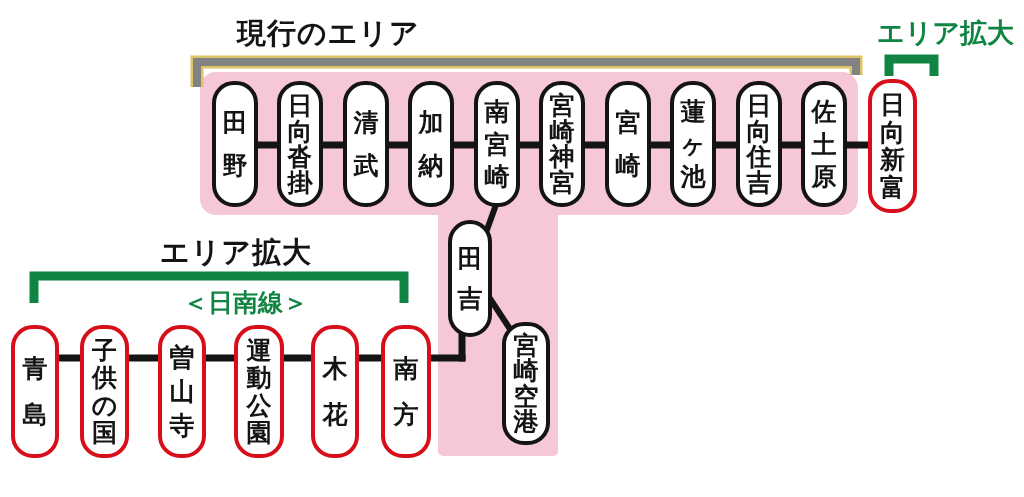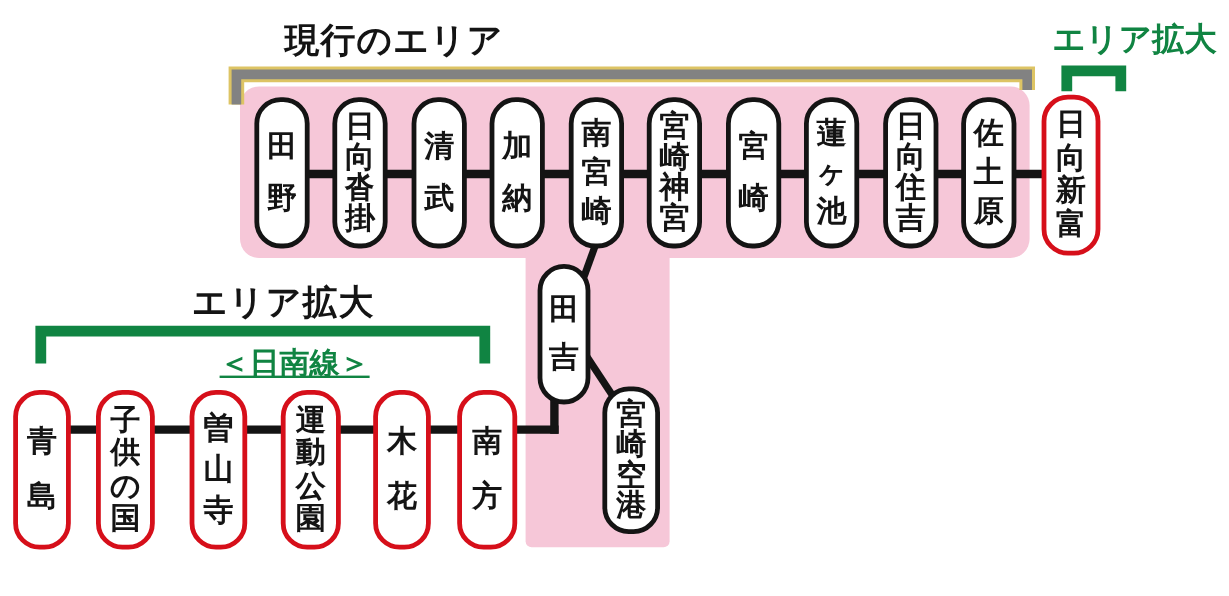--- a/index.html
+++ b/index.html
@@ -42,21 +42,21 @@
   .expansion-right {
     position:absolute; left:877px; top:15px; z-index:4;
     font-size:27px; font-weight:bold; color:#108442; white-space:nowrap;
   }
   .expansion-bottom {
     position:absolute; left:160px; top:233px; z-index:4;
     font-size:29px; font-weight:bold; color:#141414; white-space:nowrap; letter-spacing:1px;
   }
   .nichinan-label {
     position:absolute; left:183px; top:286px; z-index:4;
-    font-size:25px; font-weight:bold; color:#108442; white-space:nowrap;text-decoration:underline;
+    font-size:25px; font-weight:bold; color:#108442; white-space:nowrap;
   }
 </style>
 </head>
 <body>
 
 <div id="stage">
 
   <div class="pink-band"></div>
   <div class="pink-strip"></div>
 

